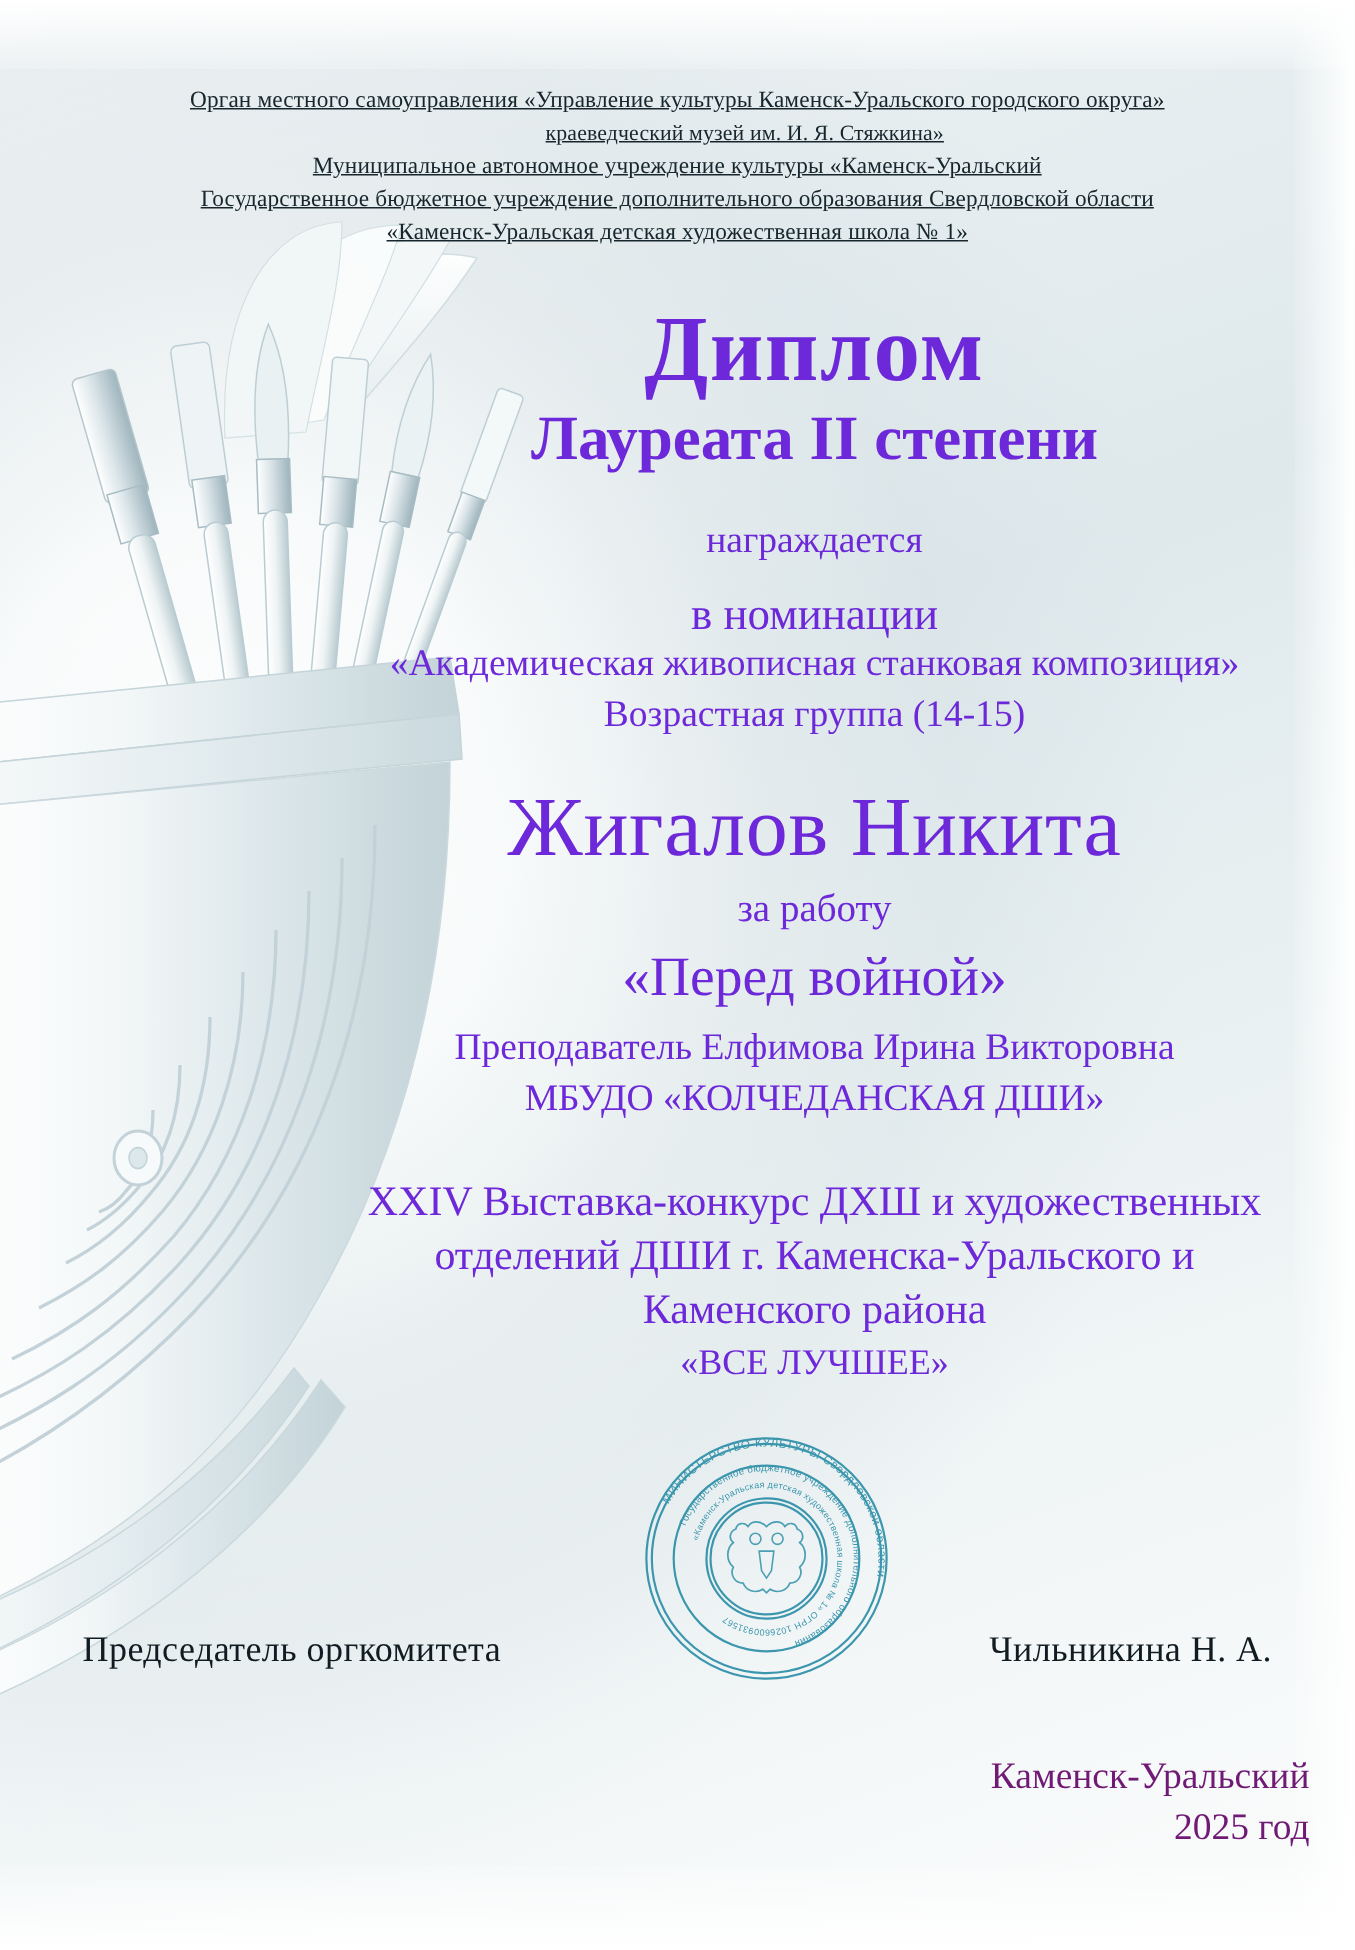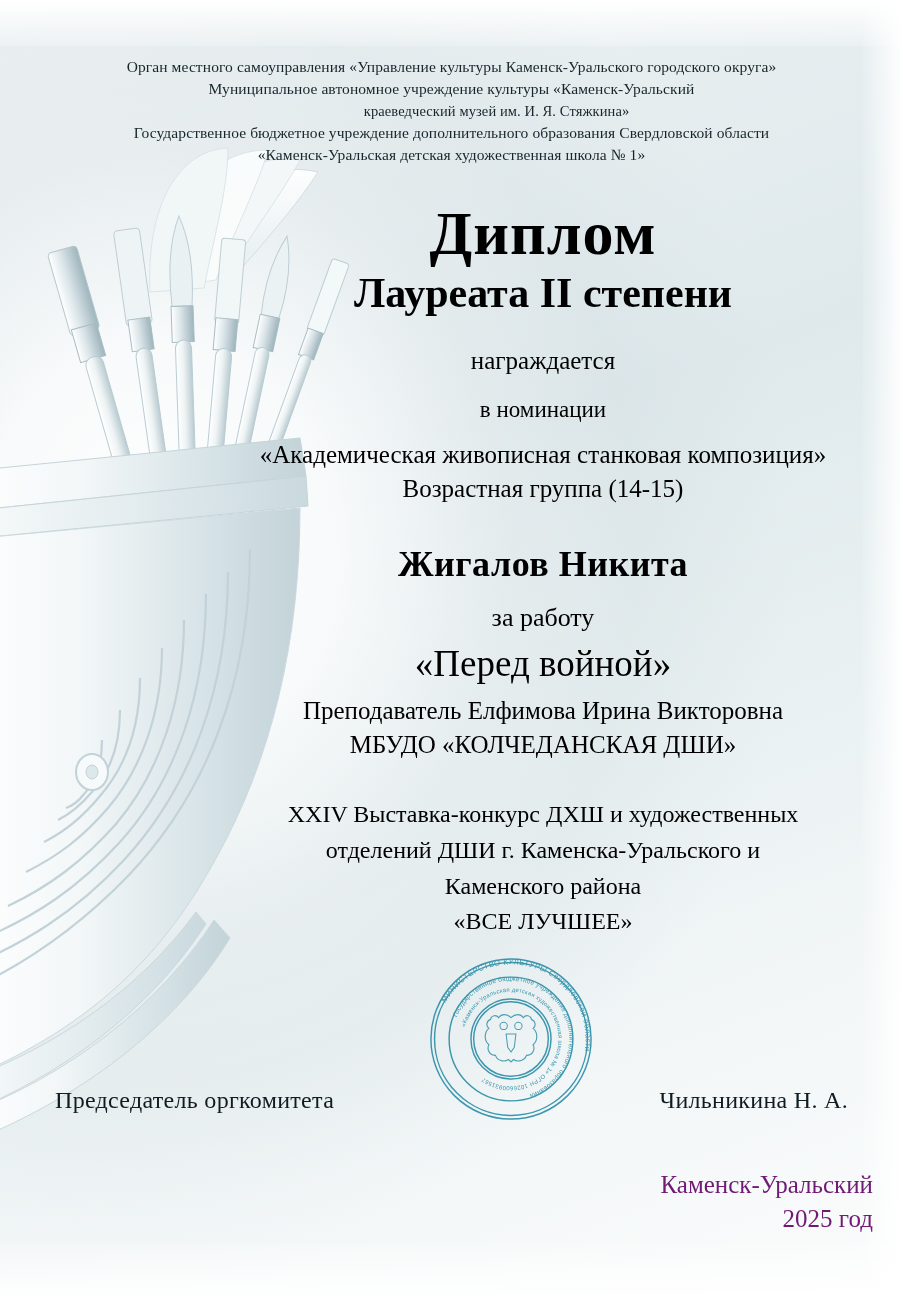--- a/index.html
+++ b/index.html
@@ -61,33 +61,34 @@
     top: 56px;
     text-align: center;
     color: #16262c;
   }
   .header .line {
     font-family: "Liberation Serif", serif;
     font-size: 15.5px;
     line-height: 22px;
     letter-spacing: 0.1px;
     white-space: nowrap;
+    text-decoration: underline;
   }
   .header .line.small {
     font-size: 14.5px;
   }
 
   
   .content {
     position: absolute;
     right: 30px;
     top: 200px;
     width: 660px;
     text-align: center;
-    color: #000000;
+    color: #6d28d9;
   }
   .title-main {
     font-family: "Liberation Serif", serif;
     font-weight: bold;
     font-size: 62px;
     line-height: 66px;
     letter-spacing: 1px;
     margin: 0 0 2px 0;
   }
   .title-sub {
@@ -96,38 +97,38 @@
     line-height: 50px;
     margin: 0 0 26px 0;
     font-weight: bold;
   }
   .awarded {
     font-size: 25px;
     line-height: 33px;
     margin: 16px;
   }
   .nomination-label {
-    font-size: 23px;
+    font-size: 30px;
     line-height: 33px;
-    margin: 12px;
+    margin: 0;
   }
   .nomination-name {
     font-size: 25px;
     line-height: 34px;
     margin: 0;
     white-space: nowrap;
   }
   .age-group {
     font-size: 25px;
     line-height: 34px;
     margin: 0 0 30px 0;
   }
   .laureate-name {
-    font-weight: bold;
-    font-size: 36px;
+    font-weight: normal;
+    font-size: 56px;
     line-height: 56px;
     letter-spacing: 0.5px;
     margin: 0 0 8px 0;
   }
   .for-work {
     font-size: 26px;
     line-height: 36px;
     margin: 0 0 4px 0;
   }
   .work-title {
@@ -139,21 +140,21 @@
     font-size: 25px;
     line-height: 34px;
     margin: 0;
   }
   .school {
     font-size: 25px;
     line-height: 34px;
     margin: 0 0 34px 0;
   }
   .event {
-    font-size: 24px;
+    font-size: 28px;
     line-height: 36px;
     margin: 0;
   }
   .event-name {
     font-size: 24px;
     line-height: 34px;
     margin: 0;
   }
 
   
@@ -312,22 +313,22 @@
 
     <ellipse cx="92" cy="652" rx="16" ry="18" fill="#f6fafb" stroke="#c2d2d8" stroke-width="2"></ellipse>
     <ellipse cx="92" cy="652" rx="6" ry="7" fill="#dde8eb" stroke="#c2d2d8" stroke-width="1"></ellipse>
 
     <path d="M-40 962 C60 926 140 868 196 792 L206 804 C150 890 62 956 -40 996 Z" fill="url(#colGrad2)" stroke="#c9d8dd" stroke-width="1"></path>
     <path d="M-40 996 C70 956 160 884 214 800 L230 818 C176 906 80 980 -40 1026 Z" fill="url(#colGrad)" stroke="#c9d8dd" stroke-width="1"></path>
   </svg>
 
   <div class="header">
     <div class="line">Орган местного самоуправления «Управление культуры Каменск-Уральского городского округа»</div>
+    <div class="line small" style="text-align:center; padding-left:90px;">краеведческий музей им. И. Я. Стяжкина»</div>
     <div class="line">Муниципальное  автономное учреждение культуры «Каменск-Уральский</div>
-    <div class="line small" style="text-align:center; padding-left:90px;">краеведческий музей им. И. Я. Стяжкина»</div>
     <div class="line">Государственное бюджетное учреждение дополнительного  образования Свердловской области</div>
     <div class="line">«Каменск-Уральская детская художественная школа № 1»</div>
   </div>
 
   <div class="content">
     <div class="title-main">Диплом</div>
     <div class="title-sub">Лауреата II степени</div>
 
     <div class="awarded">награждается</div>
     <div class="nomination-label">в номинации</div>

